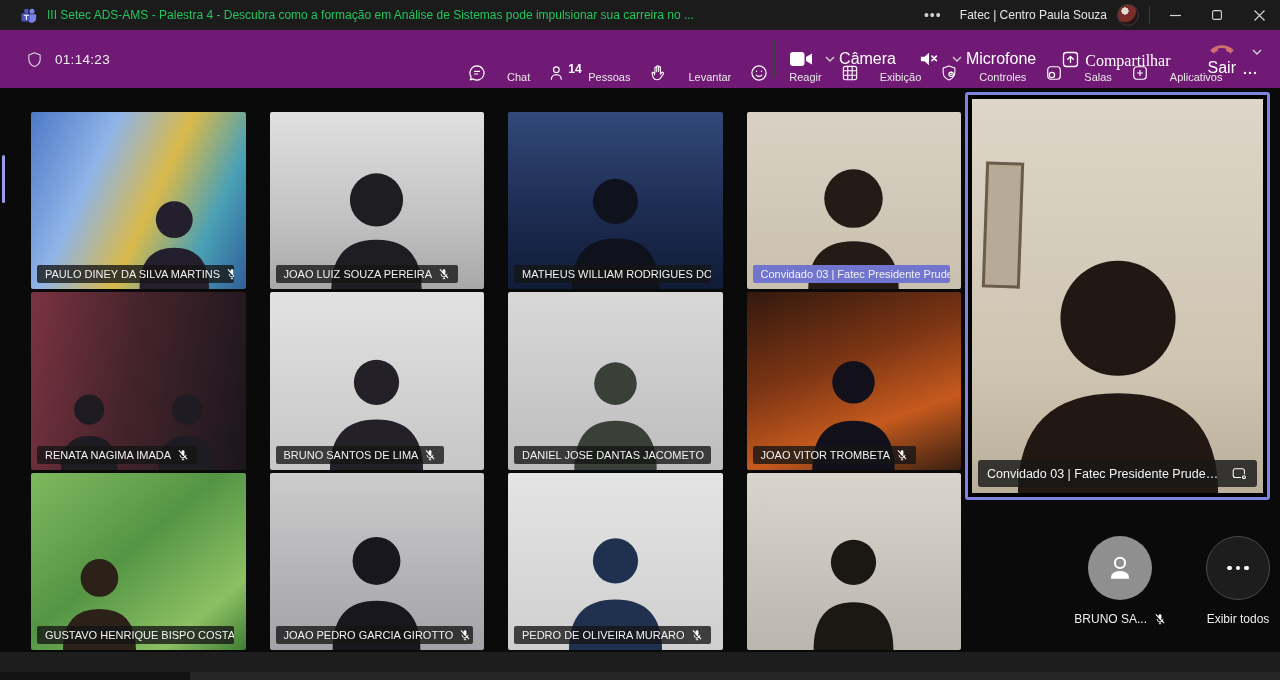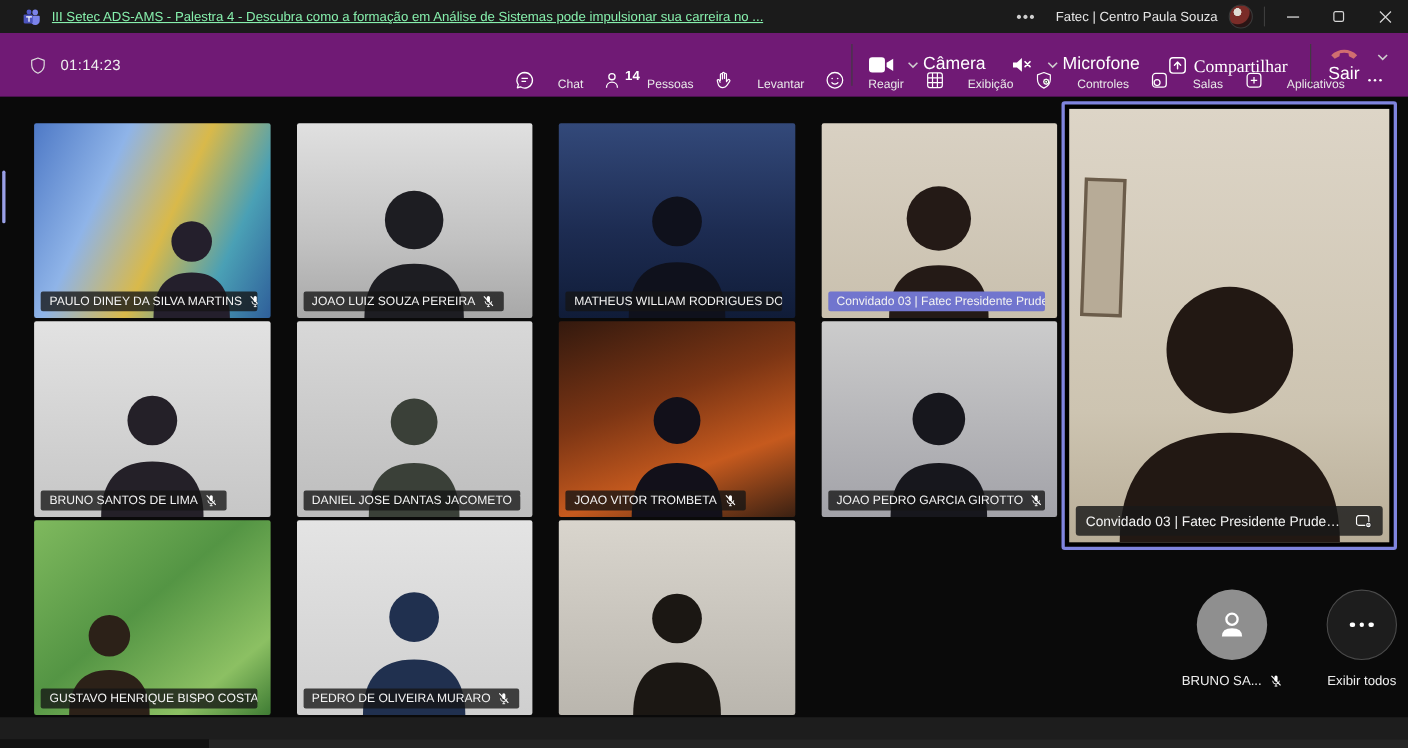--- a/index.html
+++ b/index.html
@@ -4,21 +4,21 @@
 <style>
   * { margin:0; padding:0; box-sizing:border-box; }
   html,body { width:1280px; height:680px; background:#000; overflow:hidden; }
   body { font-family:"Liberation Sans","DejaVu Sans",sans-serif; color:#fff; }
   .screen { position:relative; width:1280px; height:680px; background:#0a0a0a; overflow:hidden; }
 
   
   .titlebar { position:absolute; left:0; top:0; width:1280px; height:30px; background:#1b1b1b;
     display:flex; align-items:center; }
   .teams-logo { margin-left:20px; width:18px; height:18px; flex:none; }
-  .win-title { margin-left:9px; font-size:12px; color:#86efac; white-space:nowrap; overflow:hidden;text-decoration:underline; }
+  .win-title { margin-left:9px; font-size:12px; color:#22c55e; white-space:nowrap; overflow:hidden; }
   .tb-spacer { flex:1; }
   .tb-dots { width:30px; text-align:center; color:#cfcfcf; font-size:14px; letter-spacing:1px; cursor:default; }
   .account-name { font-size:12px; color:#e6e6e6; margin:0 10px 0 12px; white-space:nowrap; }
   .avatar { width:22px; height:22px; border-radius:50%;
     background:radial-gradient(circle at 35% 30%, #e0dcd4 0 18%, #7a2c28 20% 55%, #2a1414 60%);
     border:1px solid #3a3a3a; margin-right:10px; flex:none; }
   .tb-sep { width:1px; height:18px; background:#3d3d3d; margin-right:4px; }
   .winbtn { width:42px; height:30px; display:flex; align-items:center; justify-content:center; color:#d6d6d6; }
   .winbtn svg { display:block; }
 
@@ -363,20 +363,45 @@
                 <circle cx="50" cy="32" r="22" fill="currentColor"></circle>
                 <path d="M16 100q0-36 34-36t34 36z" fill="currentColor"></path>
               </svg>
             </span>
           </div>
         <div class="namelabel hl">
           <span>Convidado 03 | Fatec Presidente Prudent...</span>
         </div>
       </div>
 
+      <div class="tile bg4">
+        <div class="vid">
+          <span class="person">
+              <svg viewBox="0 0 100 100" preserveAspectRatio="xMidYMax meet">
+                <circle cx="50" cy="36" r="16" fill="currentColor"></circle>
+                <path d="M20 100q0-36 30-36t30 36z" fill="currentColor"></path>
+              </svg>
+            </span>
+          <span class="person">
+              <svg viewBox="0 0 100 100" preserveAspectRatio="xMidYMax meet">
+                <circle cx="50" cy="36" r="16" fill="currentColor"></circle>
+                <path d="M20 100q0-36 30-36t30 36z" fill="currentColor"></path>
+              </svg>
+            </span>
+        </div>
+        <div class="namelabel">
+          <span>RENATA NAGIMA IMADA</span>
+          <svg class="micoff" viewBox="0 0 16 16">
+              <rect x="6.1" y="1.5" width="3.8" height="7.2" rx="1.9" fill="#fff"></rect>
+              <path d="M4 7.8a4 4 0 0 0 8 0" stroke="#fff" stroke-width="1.1" fill="none"></path>
+              <path d="M8 12v2.3M6.3 14.3h3.4" stroke="#fff" stroke-width="1.1"></path>
+              <path d="M2.5 1.8l11 11.6" stroke="#fff" stroke-width="1.4"></path>
+            </svg>
+        </div>
+      </div>
 
       <div class="tile bg5">
         <div class="vid">
             <span class="person">
               <svg viewBox="0 0 100 100" preserveAspectRatio="xMidYMax meet">
                 <circle cx="50" cy="34" r="17" fill="currentColor"></circle>
                 <path d="M15 100q0-38 35-38t35 38z" fill="currentColor"></path>
               </svg>
             </span>
           </div>
@@ -424,51 +449,51 @@
           <span>JOAO VITOR TROMBETA</span>
           <svg class="micoff" viewBox="0 0 16 16">
               <rect x="6.1" y="1.5" width="3.8" height="7.2" rx="1.9" fill="#fff"></rect>
               <path d="M4 7.8a4 4 0 0 0 8 0" stroke="#fff" stroke-width="1.1" fill="none"></path>
               <path d="M8 12v2.3M6.3 14.3h3.4" stroke="#fff" stroke-width="1.1"></path>
               <path d="M2.5 1.8l11 11.6" stroke="#fff" stroke-width="1.4"></path>
             </svg>
         </div>
       </div>
 
+      <div class="tile bg8">
+        <div class="vid">
+            <span class="person">
+              <svg viewBox="0 0 100 100" preserveAspectRatio="xMidYMax meet">
+                <circle cx="50" cy="35" r="17" fill="currentColor"></circle>
+                <path d="M17 100q0-37 33-37t33 37z" fill="currentColor"></path>
+              </svg>
+            </span>
+          </div>
+        <div class="namelabel">
+          <span>GUSTAVO HENRIQUE BISPO COSTA</span>
+          <svg class="micoff" viewBox="0 0 16 16">
+              <rect x="6.1" y="1.5" width="3.8" height="7.2" rx="1.9" fill="#fff"></rect>
+              <path d="M4 7.8a4 4 0 0 0 8 0" stroke="#fff" stroke-width="1.1" fill="none"></path>
+              <path d="M8 12v2.3M6.3 14.3h3.4" stroke="#fff" stroke-width="1.1"></path>
+              <path d="M2.5 1.8l11 11.6" stroke="#fff" stroke-width="1.4"></path>
+            </svg>
+        </div>
+      </div>
+
       <div class="tile bg9">
         <div class="vid">
             <span class="person">
               <svg viewBox="0 0 100 100" preserveAspectRatio="xMidYMax meet">
                 <circle cx="50" cy="33" r="18" fill="currentColor"></circle>
                 <path d="M17 100q0-37 33-37t33 37z" fill="currentColor"></path>
               </svg>
             </span>
           </div>
         <div class="namelabel">
           <span>JOAO PEDRO GARCIA GIROTTO</span>
-          <svg class="micoff" viewBox="0 0 16 16">
-              <rect x="6.1" y="1.5" width="3.8" height="7.2" rx="1.9" fill="#fff"></rect>
-              <path d="M4 7.8a4 4 0 0 0 8 0" stroke="#fff" stroke-width="1.1" fill="none"></path>
-              <path d="M8 12v2.3M6.3 14.3h3.4" stroke="#fff" stroke-width="1.1"></path>
-              <path d="M2.5 1.8l11 11.6" stroke="#fff" stroke-width="1.4"></path>
-            </svg>
-        </div>
-      </div>
-
-      <div class="tile bg8">
-        <div class="vid">
-            <span class="person">
-              <svg viewBox="0 0 100 100" preserveAspectRatio="xMidYMax meet">
-                <circle cx="50" cy="35" r="17" fill="currentColor"></circle>
-                <path d="M17 100q0-37 33-37t33 37z" fill="currentColor"></path>
-              </svg>
-            </span>
-          </div>
-        <div class="namelabel">
-          <span>GUSTAVO HENRIQUE BISPO COSTA</span>
           <svg class="micoff" viewBox="0 0 16 16">
               <rect x="6.1" y="1.5" width="3.8" height="7.2" rx="1.9" fill="#fff"></rect>
               <path d="M4 7.8a4 4 0 0 0 8 0" stroke="#fff" stroke-width="1.1" fill="none"></path>
               <path d="M8 12v2.3M6.3 14.3h3.4" stroke="#fff" stroke-width="1.1"></path>
               <path d="M2.5 1.8l11 11.6" stroke="#fff" stroke-width="1.4"></path>
             </svg>
         </div>
       </div>
 
       <div class="tile bg10">

